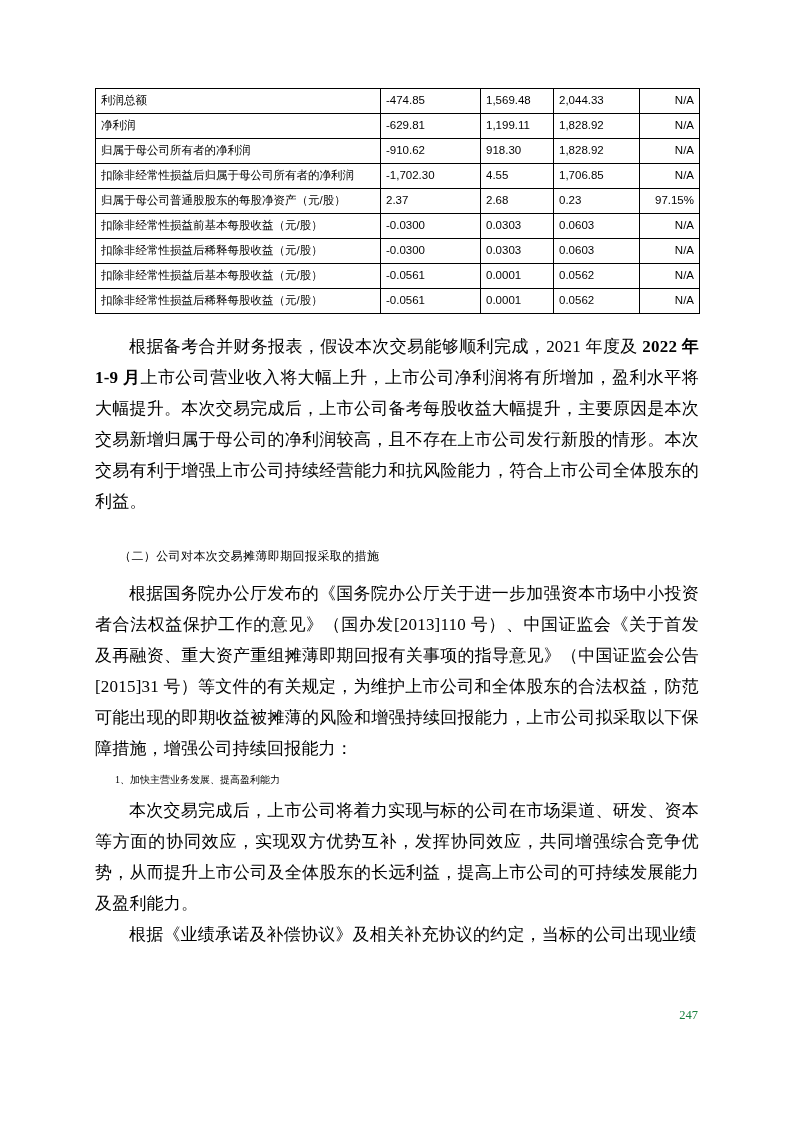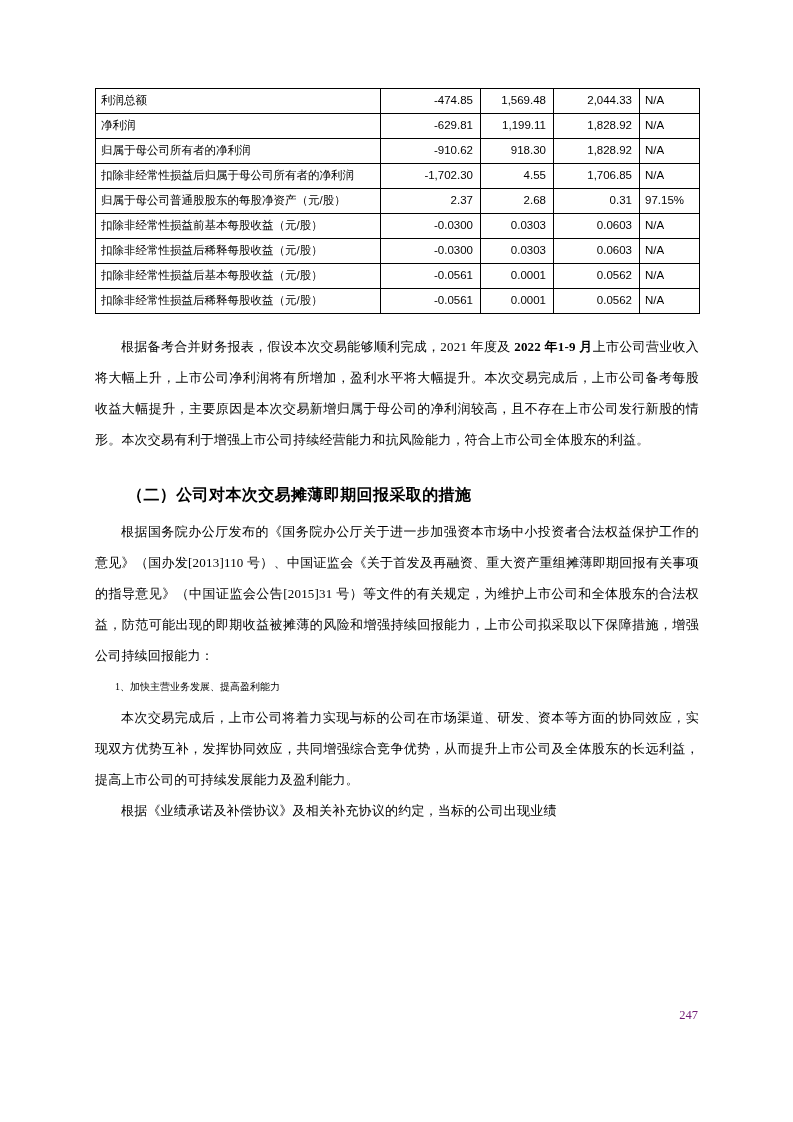--- a/index.html
+++ b/index.html
@@ -38,66 +38,65 @@
     height: 17px;
     line-height: 1.15;
     vertical-align: middle;
   }
   table.fin td.label {
     text-align: left;
     white-space: nowrap;
     overflow: hidden;
   }
   table.fin td.num {
-    text-align: right;
     padding-right: 7px;
   }
   table.fin td.na {
-    text-align: left;
+    text-align: right;
   }
   col.c0 { width: 285px; }
   col.c1 { width: 100px; }
   col.c2 { width: 73px; }
   col.c3 { width: 86px; }
   col.c4 { width: 60px; }
 
   
   p.para {
     margin: 0 0 0 0;
-    font-size: 13px;
+    font-size: 17px;
     line-height: 31px;
     text-align: justify;
     text-justify: inter-ideograph;
     text-indent: 2em;
     letter-spacing: 0.2px;
   }
   p.gap-top { margin-top: 17px; }
   .bold { font-weight: bold; }
   h3.heading {
-    font-size: 16px;
-    font-weight: bold;
+    font-size: 12px;
+    font-weight: normal;
     line-height: 31px;
     margin: 24px 0 6px 0;
     text-indent: 2em;
     letter-spacing: 0.4px;
   }
   p.sub {
     margin: 0;
     font-size: 10px;
     line-height: 31px;
     text-indent: 2em;
     text-align: justify;
   }
   .pageno {
     position: absolute;
     right: 95px;
     top: 1008px;
     font-size: 12.5px;
     font-family: "Liberation Serif", serif;
-    color: #701a75;
+    color: #15803d;
   }
 </style>
 </head>
 <body>
 
 <div class="page">
   <div class="content">
 
     <table class="fin">
       <colgroup>
@@ -133,21 +132,21 @@
           <td class="label">扣除非经常性损益后归属于母公司所有者的净利润</td>
           <td class="num">-1,702.30</td>
           <td class="num">4.55</td>
           <td class="num">1,706.85</td>
           <td class="na">N/A</td>
         </tr>
         <tr>
           <td class="label">归属于母公司普通股股东的每股净资产（元/股）</td>
           <td class="num">2.37</td>
           <td class="num">2.68</td>
-          <td class="num">0.31</td>
+          <td class="num">0.23</td>
           <td class="na">97.15%</td>
         </tr>
         <tr>
           <td class="label">扣除非经常性损益前基本每股收益（元/股）</td>
           <td class="num">-0.0300</td>
           <td class="num">0.0303</td>
           <td class="num">0.0603</td>
           <td class="na">N/A</td>
         </tr>
         <tr>

